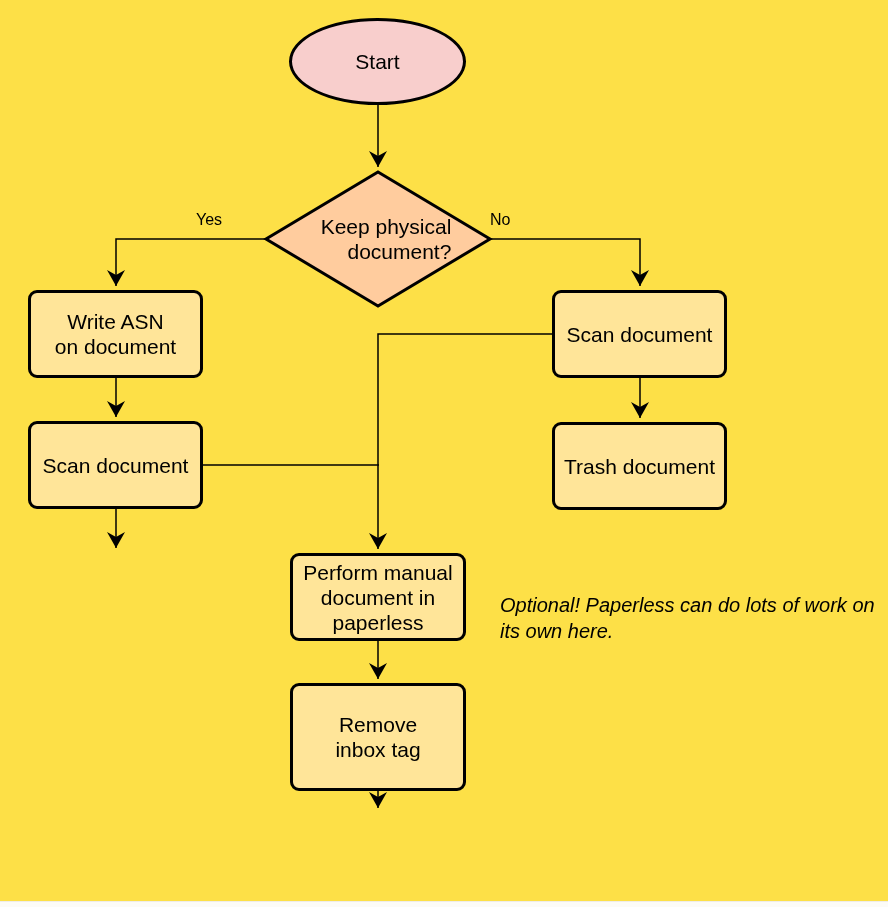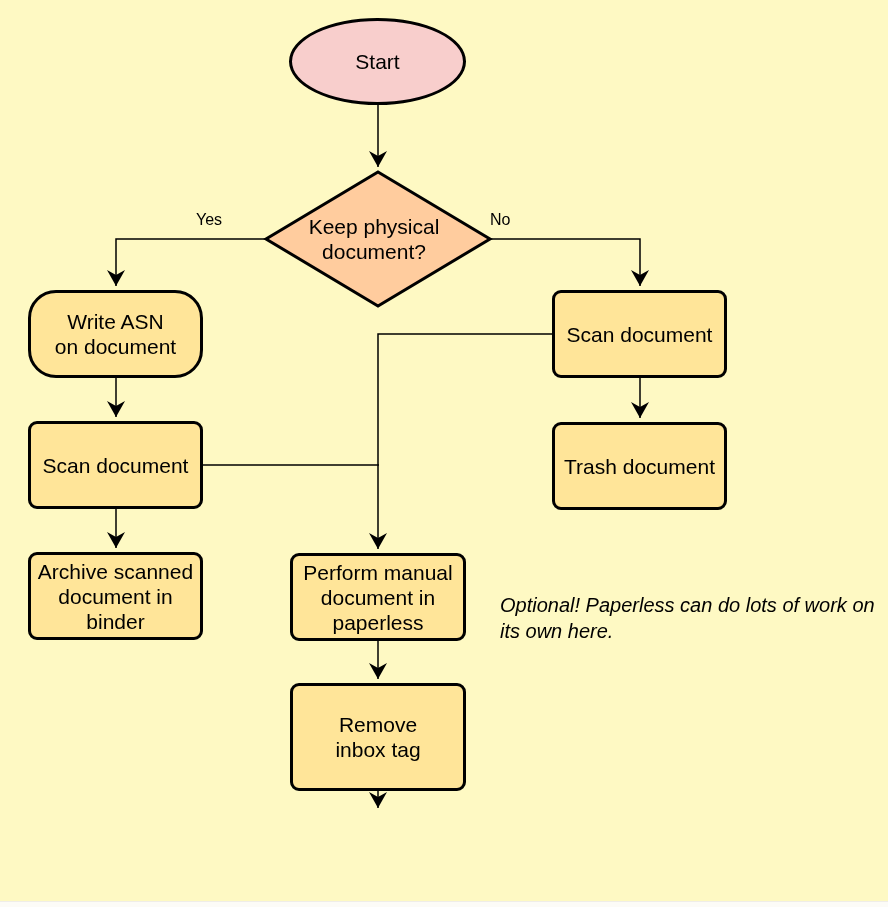--- a/index.html
+++ b/index.html
@@ -1,20 +1,20 @@
 <!DOCTYPE html>
 <html><head>
 <meta charset="utf-8">
 <style>
   html, body { margin: 0; padding: 0; background: #ffffff; }
   .canvas {
     position: relative;
     width: 888px;
     height: 907px;
-    background: #fef9c3;
+    background: #fde047;
     font-family: "Liberation Sans", sans-serif;
     color: #000000;
     overflow: hidden;
   }
   .layer {
     position: absolute;
     left: 0; top: 0;
   }
   .node {
     position: absolute;
@@ -65,22 +65,22 @@
     left: 0;
     bottom: 0;
     width: 888px;
     height: 6px;
     background: #FCFBF7;
     border-top: 1px solid #EFEDE8;
     box-sizing: border-box;
   }
   
   .n-start   { left: 289px; top: 18px;  width: 177px; height: 87px; }
-  .n-decision{ left: 262px; top: 172px; width: 224px; height: 134px; }
-  .n-write   { left: 28px;  top: 290px; width: 175px; height: 88px; border-radius: 28px; }
+  .n-decision{ left: 274px; top: 172px; width: 224px; height: 134px; text-align: right; }
+  .n-write   { left: 28px;  top: 290px; width: 175px; height: 88px; }
   .n-scan-l  { left: 28px;  top: 421px; width: 175px; height: 88px; }
   .n-archive { left: 28px;  top: 552px; width: 175px; height: 88px; }
   .n-scan-r  { left: 552px; top: 290px; width: 175px; height: 88px; }
   .n-trash   { left: 552px; top: 422px; width: 175px; height: 88px; align-items: center; }
   .n-tag     { left: 290px; top: 553px; width: 176px; height: 88px; }
   .n-remove  { left: 290px; top: 683px; width: 176px; height: 108px; }
   .n-end     { left: 289px; top: 812px; width: 177px; height: 88px; }
   .l-yes     { left: 196px; top: 210px; }
   .l-no      { left: 490px; top: 210px; }
   svg .edge {
@@ -129,25 +129,20 @@
 
   <div class="node process n-write">
     <span>Write ASN
 on document</span>
   </div>
 
   <div class="node process n-scan-l">
     <span>Scan document</span>
   </div>
 
-  <div class="node process n-archive">
-    <span>Archive scanned
-document in
-binder</span>
-  </div>
 
   <div class="node process n-scan-r">
     <span>Scan document</span>
   </div>
 
   <div class="node process n-trash">
     <span>Trash document</span>
   </div>
 
   <div class="node process n-tag">

